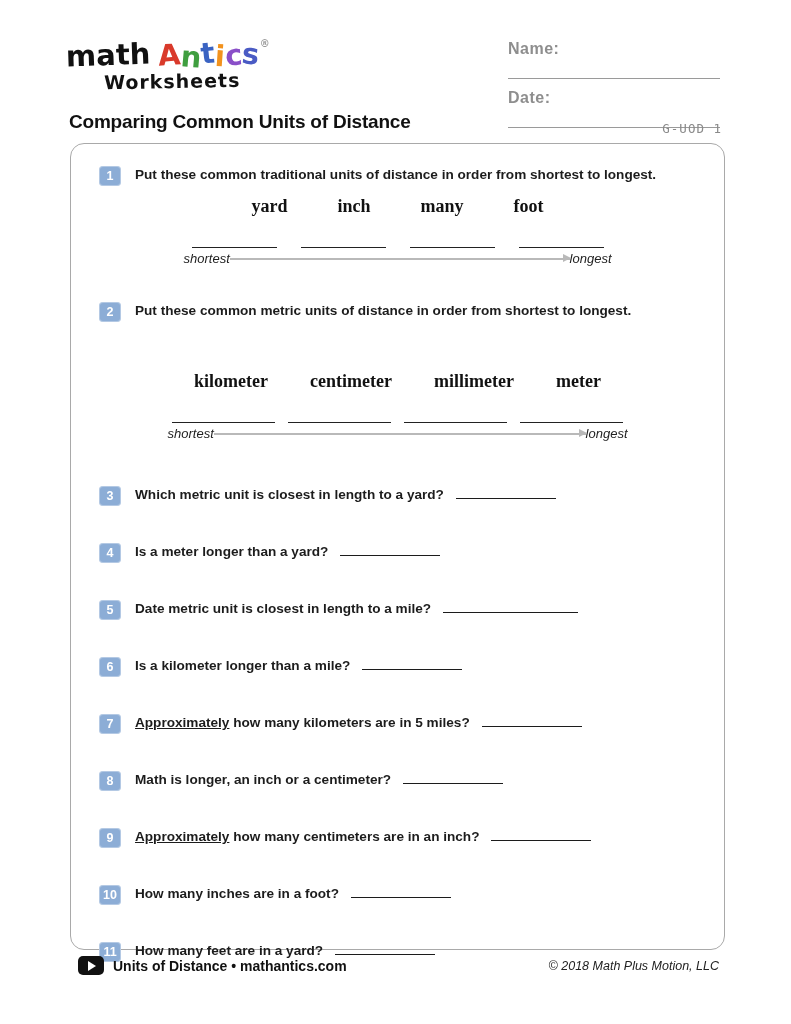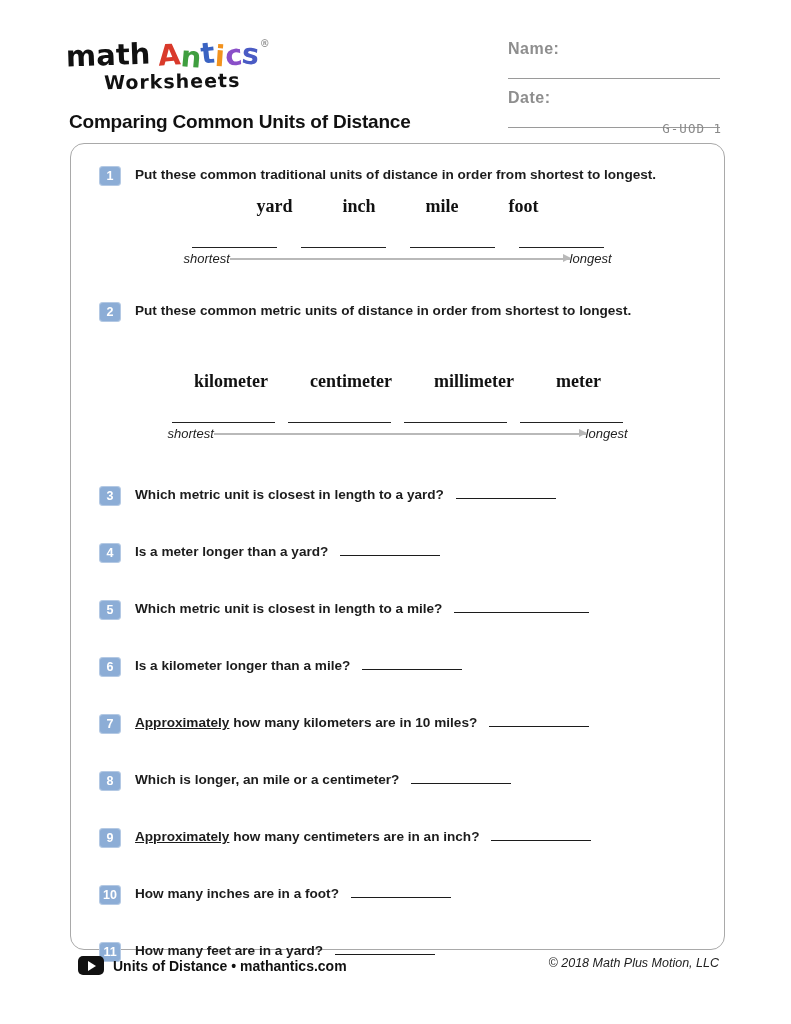--- a/index.html
+++ b/index.html
@@ -108,21 +108,21 @@
     border-top: 4.5px solid transparent;
     border-bottom: 4.5px solid transparent;
   }
 
   .block-gap-1 { margin-top: 34px; }
   .block-gap-2 { margin-top: 43px; }
 
   
   .footer {
     position: absolute; left: 78px; right: 72px; top: 956px;
-    display: flex; justify-content: space-between; gap: 26px;
+    display: flex; align-items: center; justify-content: space-between; gap: 26px;
   }
   .footer-left { display: flex; align-items: center; gap: 9px; }
   .play-icon {
     width: 26px; height: 19px; border-radius: 5px; background: #111;
     display: flex; align-items: center; justify-content: center;
   }
   .play-icon::after {
     content: ""; display: block; margin-left: 2px;
     border-left: 8px solid #fff;
     border-top: 5px solid transparent;
@@ -158,21 +158,21 @@
   <div class="sheet">
 
     <div>
       <div class="q">
         <span class="q-badge">1</span>
         <span class="q-text"><span class="q-underline"></span><span>Put these common traditional units of distance in order from shortest to longest.</span></span>
       </div>
       <div class="units-row">
         <span>yard</span>
         <span>inch</span>
-        <span>mile</span>
+        <span>many</span>
         <span>foot</span>
       </div>
       <div class="order-row">
         <span class="slot"></span>
         <span class="slot"></span>
         <span class="slot"></span>
         <span class="slot"></span>
       </div>
       <div class="scale-row">
         <span class="scale-label">shortest</span>
@@ -210,36 +210,36 @@
       <span class="q-text"><span class="q-underline"></span><span>Which metric unit is closest in length to a yard?</span><span class="q-blank"></span></span>
     </div>
 
     <div class="q q-gap">
       <span class="q-badge">4</span>
       <span class="q-text"><span class="q-underline"></span><span>Is a meter longer than a yard?</span><span class="q-blank"></span></span>
     </div>
 
     <div class="q q-gap">
       <span class="q-badge">5</span>
-      <span class="q-text"><span class="q-underline"></span><span>Which metric unit is closest in length to a mile?</span><span class="q-blank long"></span></span>
+      <span class="q-text"><span class="q-underline"></span><span>Date metric unit is closest in length to a mile?</span><span class="q-blank long"></span></span>
     </div>
 
     <div class="q q-gap">
       <span class="q-badge">6</span>
       <span class="q-text"><span class="q-underline"></span><span>Is a kilometer longer than a mile?</span><span class="q-blank"></span></span>
     </div>
 
     <div class="q q-gap">
       <span class="q-badge">7</span>
-      <span class="q-text"><span class="q-underline">Approximately</span><span> how many kilometers are in 10 miles?</span><span class="q-blank"></span></span>
+      <span class="q-text"><span class="q-underline">Approximately</span><span> how many kilometers are in 5 miles?</span><span class="q-blank"></span></span>
     </div>
 
     <div class="q q-gap">
       <span class="q-badge">8</span>
-      <span class="q-text"><span class="q-underline"></span><span>Which is longer, an mile or a centimeter?</span><span class="q-blank"></span></span>
+      <span class="q-text"><span class="q-underline"></span><span>Math is longer, an inch or a centimeter?</span><span class="q-blank"></span></span>
     </div>
 
     <div class="q q-gap">
       <span class="q-badge">9</span>
       <span class="q-text"><span class="q-underline">Approximately</span><span> how many centimeters are in an inch?</span><span class="q-blank"></span></span>
     </div>
 
     <div class="q q-gap">
       <span class="q-badge">10</span>
       <span class="q-text"><span class="q-underline"></span><span>How many inches are in a foot?</span><span class="q-blank"></span></span>

